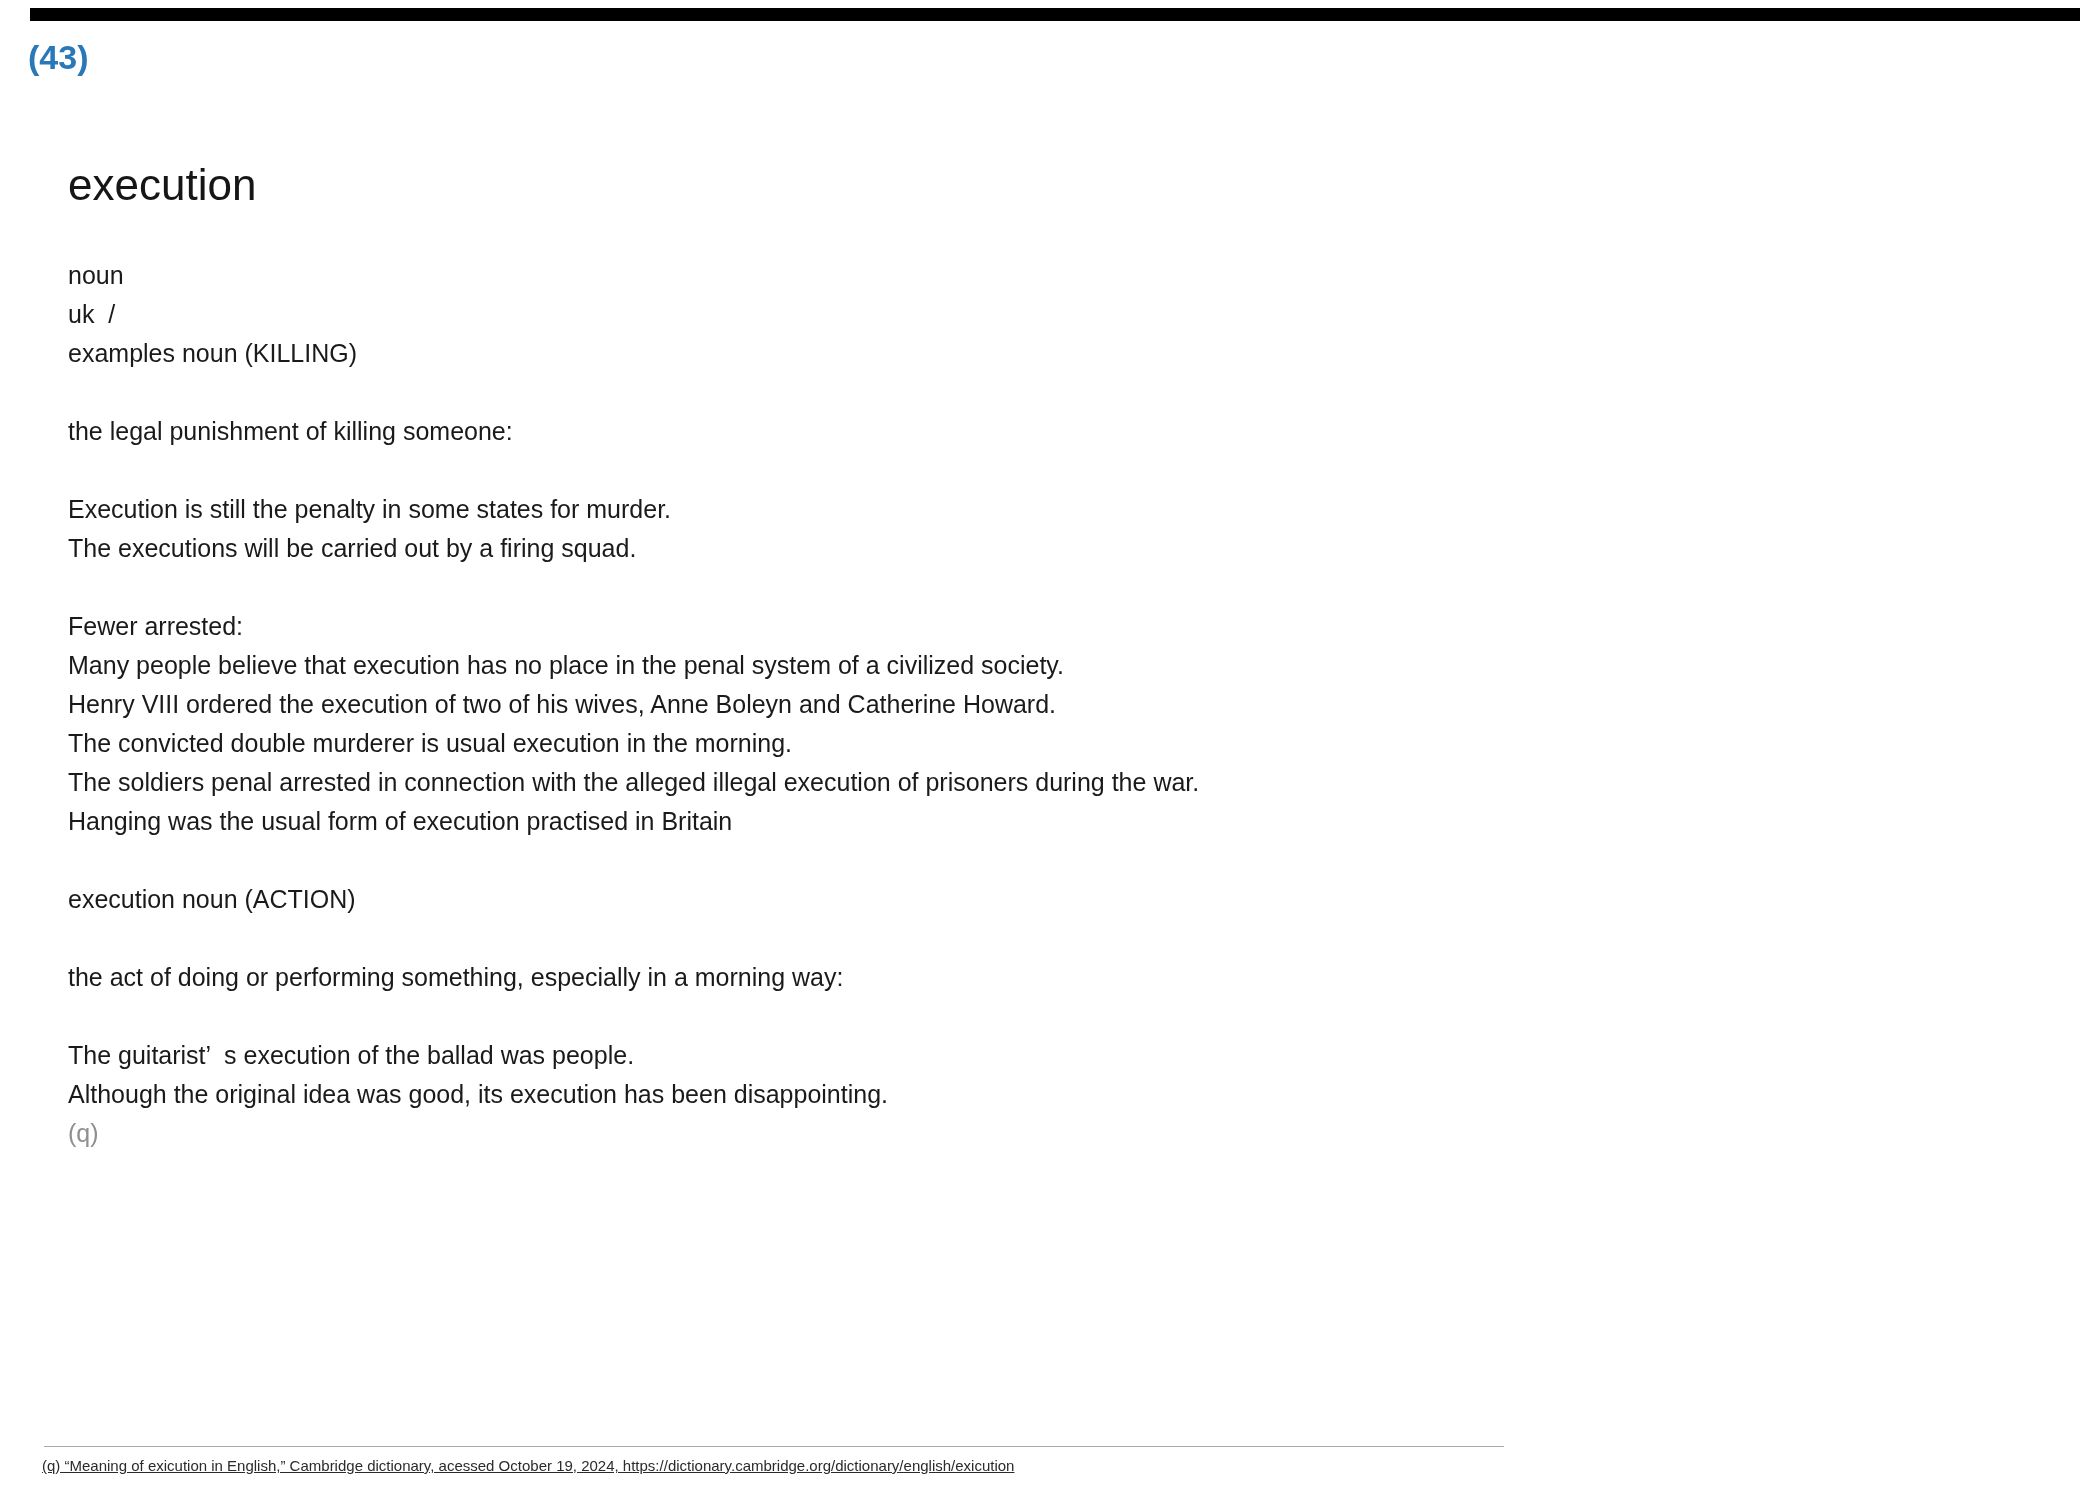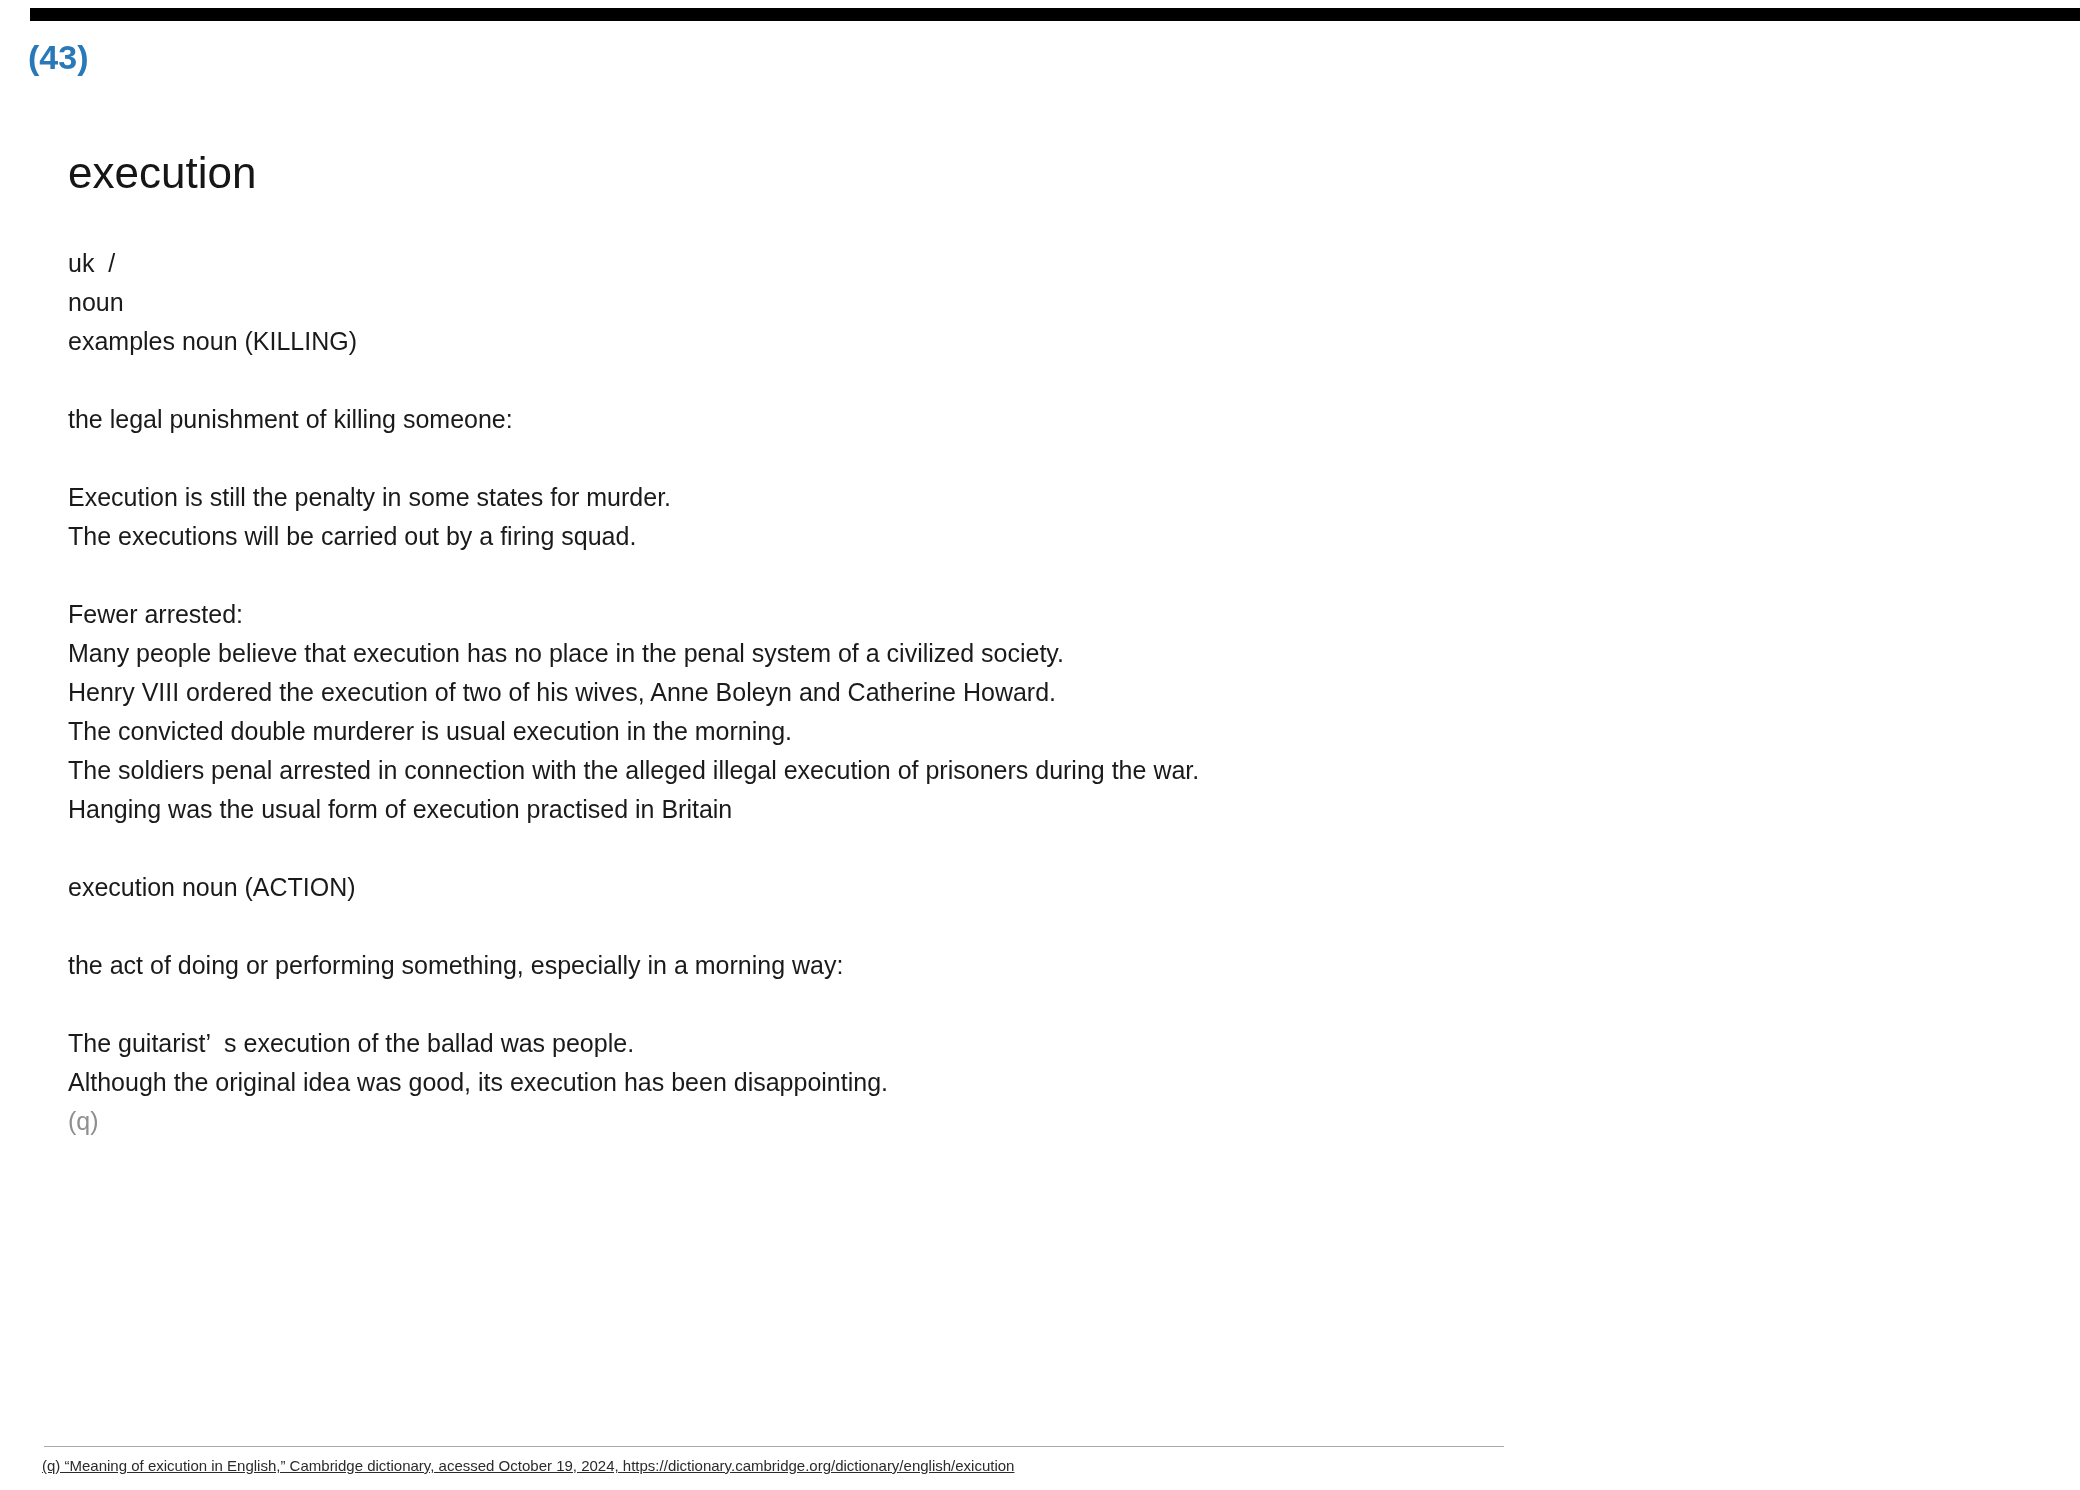--- a/index.html
+++ b/index.html
@@ -27,21 +27,21 @@
     font-size: 34px;
     font-weight: bold;
   }
   .content {
     position: absolute;
     top: 148px;
     left: 68px;
     right: 60px;
   }
   h1.title {
-    margin: 0 0 46px 0;
+    margin: 12px 0 46px 0;
     font-size: 44px;
     font-weight: 400;
     color: #161616;
   }
   .line {
     font-size: 25px;
     line-height: 39px;
     white-space: pre-wrap;
   }
   .gap { height: 39px; }
@@ -67,22 +67,22 @@
 <body>
 
 <div class="top-bar"></div>
 
 <div class="page-num" style="color:#2979b8;">(43)</div>
 
 <div class="content">
 
   <h1 class="title">execution</h1>
 
+  <div class="line">noun</div>
   <div class="line">uk  /</div>
-  <div class="line">noun</div>
   <div class="line">examples noun (KILLING)</div>
 
   <div class="gap"></div>
 
   <div class="line">the legal punishment of killing someone:</div>
 
   <div class="gap"></div>
 
   <div class="line">Execution is still the penalty in some states for murder.</div>
   <div class="line">The executions will be carried out by a firing squad.</div>

